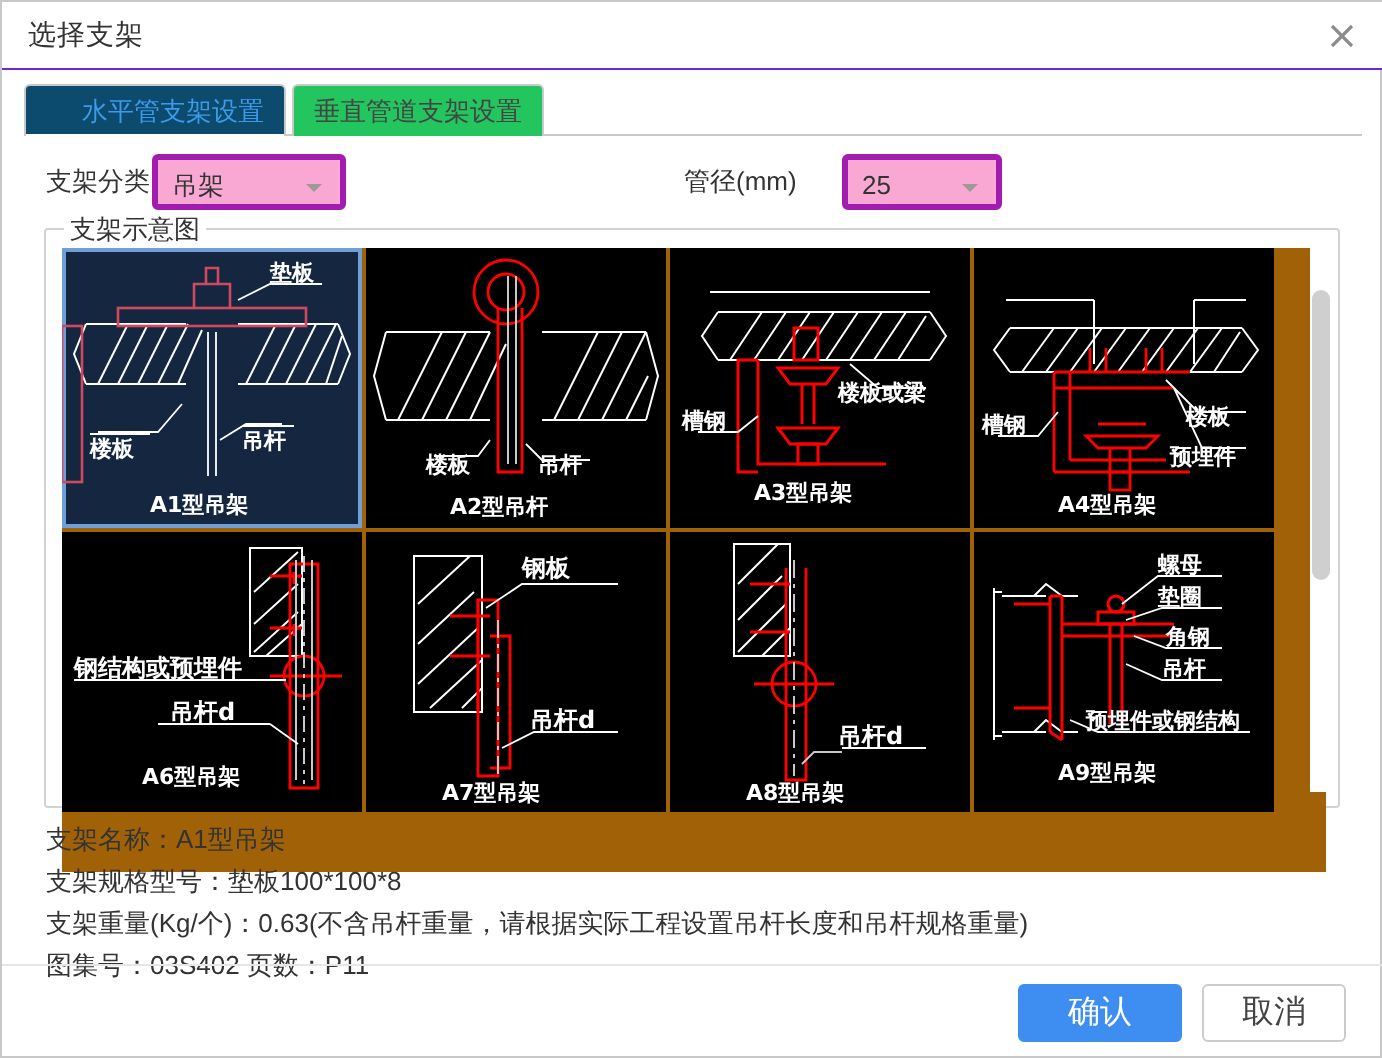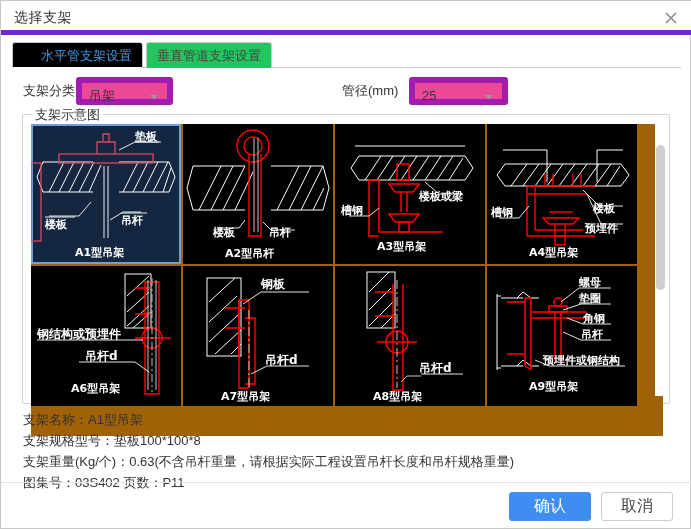--- a/index.html
+++ b/index.html
@@ -16,21 +16,21 @@
     width: 691px; height: 529px;
     background: #ffffff;
     border: 1px solid #c8c8c8;
   }
 
   
   .titlebar {
     position: absolute; left: 0; top: 0;
     width: 691px; height: 34px;
     background: #ffffff;
-    border-bottom: 5px solid #6d28d9;
+    border-bottom: 1px solid #6d28d9;
   }
   .title-text {
     position: absolute; left: 13px; top: 8px;
     font-size: 14px; color: #333333; letter-spacing: .5px;
   }
   .close-btn {
     position: absolute; right: 8px; top: 6px;
     width: 26px; height: 22px;
     display: flex; align-items: center; justify-content: center;
     cursor: pointer;
@@ -47,21 +47,21 @@
     height: 26px; padding: 0 10px;
     line-height: 25px;
     font-size: 13px;
     border: 1px solid #c9c9c9;
     border-bottom: none;
     border-radius: 3px 3px 0 0;
     cursor: pointer;
     white-space: nowrap;
   }
   .tab.active {
-    background: #000000;
+    background: #0c4a6e;
     color: #3c9ae8;
     z-index: 3;
     padding-left: 28px;
   }
   .tab.inactive {
     background: #22c55e;
     color: #444444;
     margin-left: 3px;
     z-index: 1;
   }
@@ -81,27 +81,27 @@
   .field-label {
     position: absolute;
     font-size: 13px; color: #333333;
     line-height: 28px;
   }
   .lbl-category { left: 22px; top: 0; }
   .lbl-diameter { left: 341px; top: 0; }
   .combo {
     position: absolute; top: 0;
     height: 28px;
-    border: 6px solid #a21caf;
+    border: 3px solid #a21caf;
     border-radius: 3px;
-    background: #ec4899;
+    background: #f9a8d4;
     cursor: pointer;
   }
   .combo-category { left: 75px; width: 97px; }
-  .combo-diameter { left: 408px; width: 99px; }
+  .combo-diameter { left: 420px; width: 80px; }
   .combo-value {
     position: absolute; left: 7px; top: 0;
     line-height: 26px; font-size: 13px; color: #333333;
   }
   .combo-arrow {
     position: absolute; right: 9px; top: 12px;
     width: 0; height: 0;
     border-left: 4px solid transparent;
     border-right: 4px solid transparent;
     border-top: 4px solid #9a9a9a;

